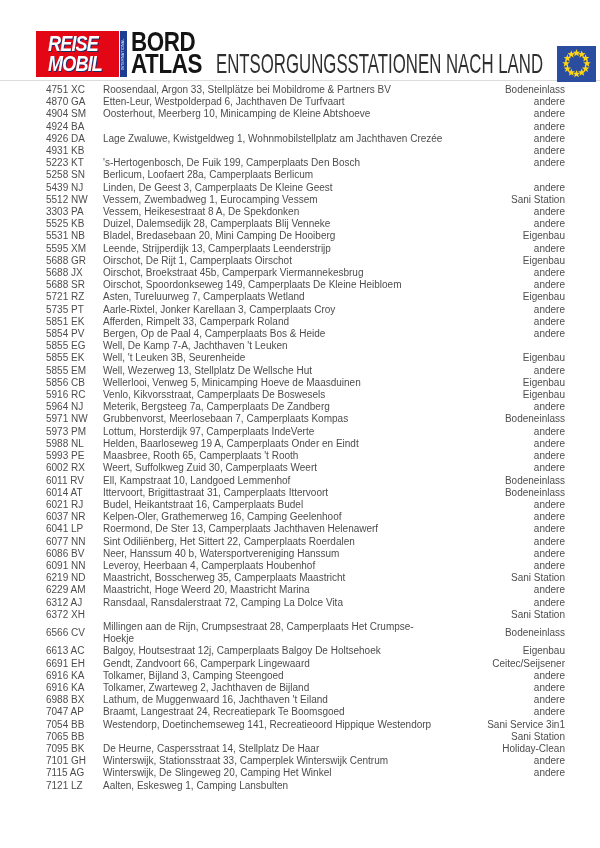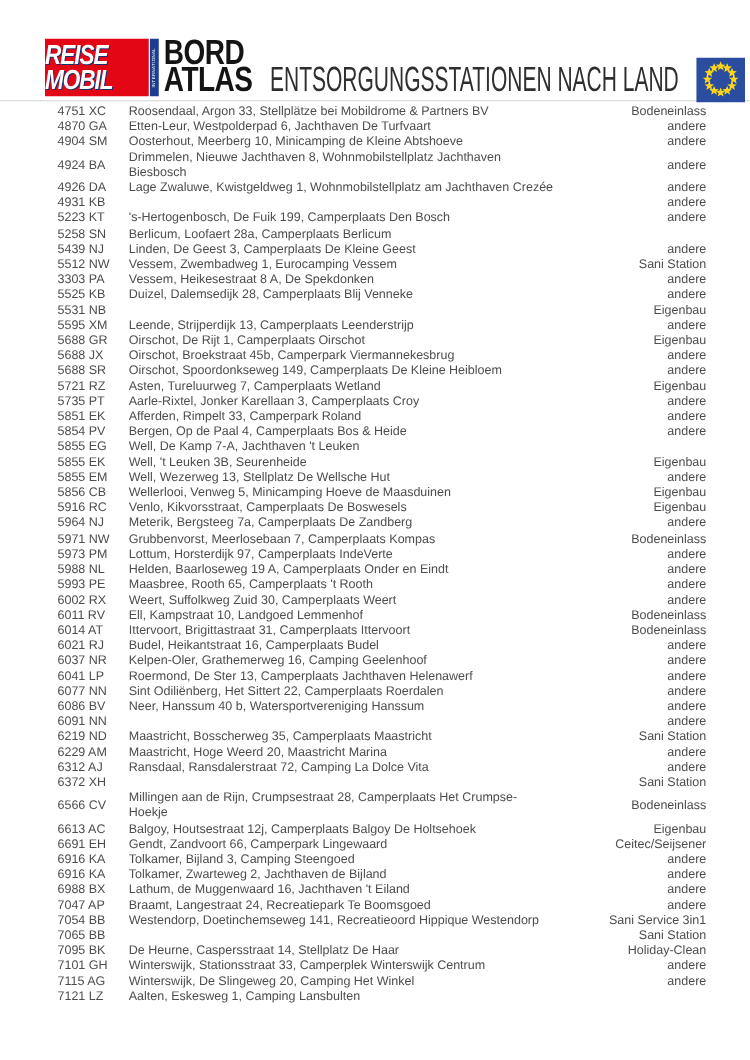--- a/index.html
+++ b/index.html
@@ -26,21 +26,21 @@
   .header-rule{position:absolute;top:80px;left:0;width:600px;border-top:1px solid #dcdcdc;}
 
   .logo-rm{position:absolute;left:36px;top:31px;width:91px;height:46px;display:flex;}
   .rm-red{
     background:var(--logo-red);
     flex:1;
     color:#fff;
     font-style:italic;
     font-weight:bold;
     display:flex;flex-direction:column;justify-content:center;
-    padding:1px 3px 1px 0;
+    padding:1px 3px 1px 12px;
     overflow:hidden;
   }
   .rm-red span{
     display:block;
     font-size:22px;
     line-height:20px;
     letter-spacing:-1px;
     transform:scaleX(0.82);
     transform-origin:left center;
     text-shadow:1px 1px 0 #16306e;
@@ -152,21 +152,20 @@
       <span class="address">Etten-Leur, Westpolderpad 6, Jachthaven De Turfvaart</span>
       <span class="type">andere</span>
     </div>
       <div class="row">
       <span class="code">4904 SM</span>
       <span class="address">Oosterhout, Meerberg 10, Minicamping de Kleine Abtshoeve</span>
       <span class="type">andere</span>
     </div>
       <div class="row">
       <span class="code">4924 BA</span>
-      <span class="address">Drimmelen, Nieuwe Jachthaven 8, Wohnmobilstellplatz Jachthaven Biesbosch</span>
       <span class="type">andere</span>
     </div>
       <div class="row">
       <span class="code">4926 DA</span>
       <span class="address">Lage Zwaluwe, Kwistgeldweg 1, Wohnmobilstellplatz am Jachthaven Crezée</span>
       <span class="type">andere</span>
     </div>
       <div class="row">
       <span class="code">4931 KB</span>
       <span class="type">andere</span>
@@ -196,20 +195,21 @@
       <span class="address">Vessem, Heikesestraat 8 A, De Spekdonken</span>
       <span class="type">andere</span>
     </div>
       <div class="row">
       <span class="code">5525 KB</span>
       <span class="address">Duizel, Dalemsedijk 28, Camperplaats Blij Venneke</span>
       <span class="type">andere</span>
     </div>
       <div class="row">
       <span class="code">5531 NB</span>
+      <span class="address">Bladel, Bredasebaan 20, Mini Camping De Hooiberg</span>
       <span class="type">Eigenbau</span>
     </div>
       <div class="row">
       <span class="code">5595 XM</span>
       <span class="address">Leende, Strijperdijk 13, Camperplaats Leenderstrijp</span>
       <span class="type">andere</span>
     </div>
       <div class="row">
       <span class="code">5688 GR</span>
       <span class="address">Oirschot, De Rijt 1, Camperplaats Oirschot</span>
@@ -330,20 +330,21 @@
       <span class="address">Sint Odiliënberg, Het Sittert 22, Camperplaats Roerdalen</span>
       <span class="type">andere</span>
     </div>
       <div class="row">
       <span class="code">6086 BV</span>
       <span class="address">Neer, Hanssum 40 b, Watersportvereniging Hanssum</span>
       <span class="type">andere</span>
     </div>
       <div class="row">
       <span class="code">6091 NN</span>
+      <span class="address">Leveroy, Heerbaan 4, Camperplaats Houbenhof</span>
       <span class="type">andere</span>
     </div>
       <div class="row">
       <span class="code">6219 ND</span>
       <span class="address">Maastricht, Bosscherweg 35, Camperplaats Maastricht</span>
       <span class="type">Sani Station</span>
     </div>
       <div class="row">
       <span class="code">6229 AM</span>
       <span class="address">Maastricht, Hoge Weerd 20, Maastricht Marina</span>

